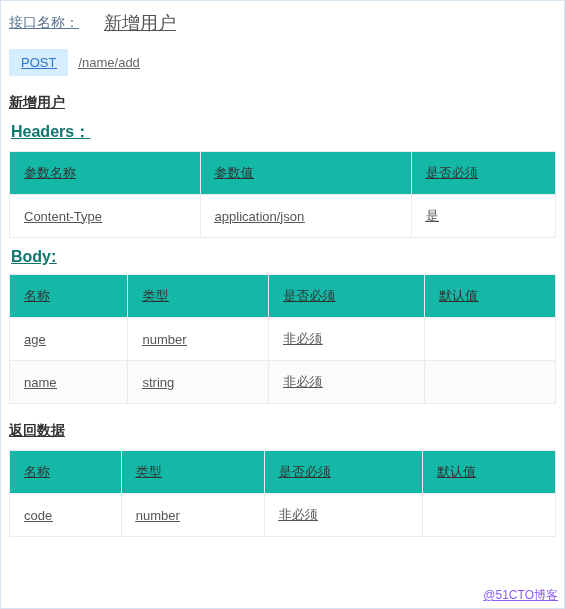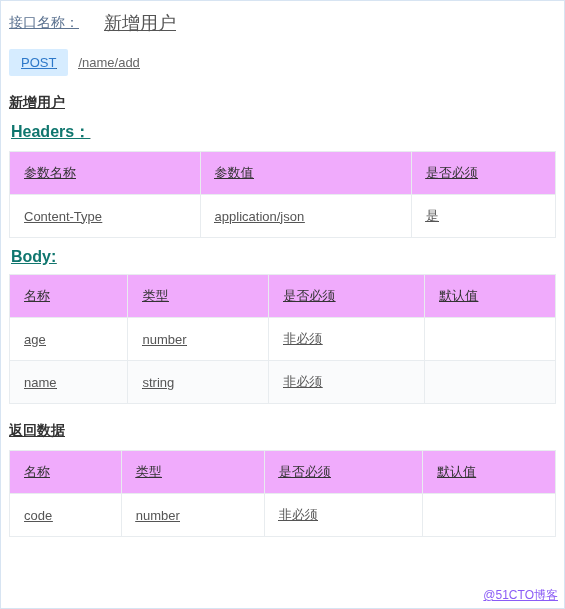--- a/index.html
+++ b/index.html
@@ -61,21 +61,21 @@
       margin-bottom: 10px;
     }
     th, td {
       border: 1px solid #e8ecef;
       padding: 12px 14px;
       text-align: left;
       font-weight: 400;
       color: #555;
     }
     th {
-      background: #f0abfc;
+      background: #14b8a6;
       color: #333;
       font-weight: 400;
     }
     tbody tr:nth-child(even) td {
       background: #fafbfc;
     }
     tbody tr:nth-child(odd) td {
       background: #fff;
     }
     .watermark {

